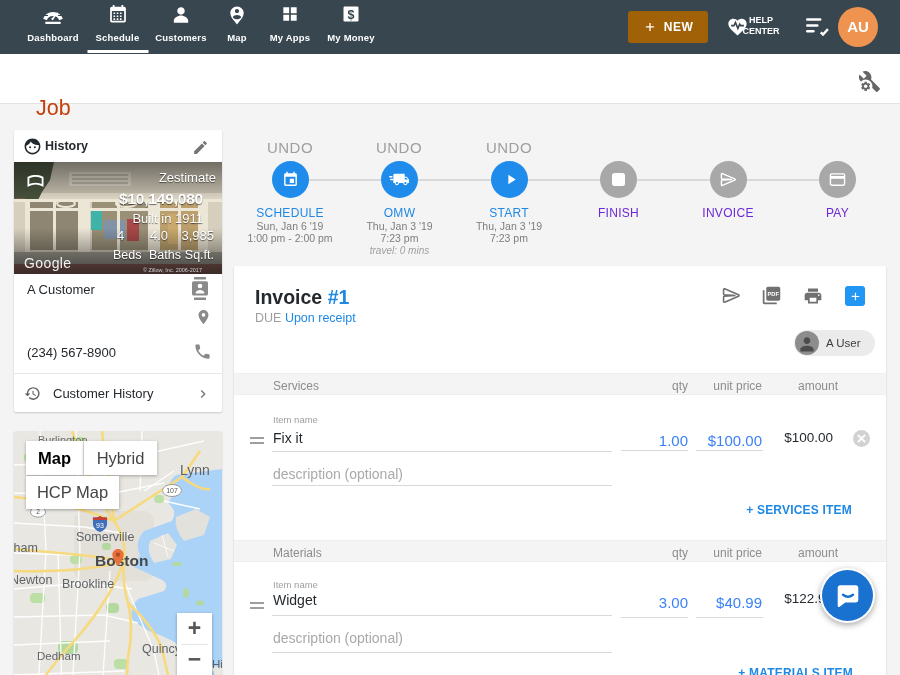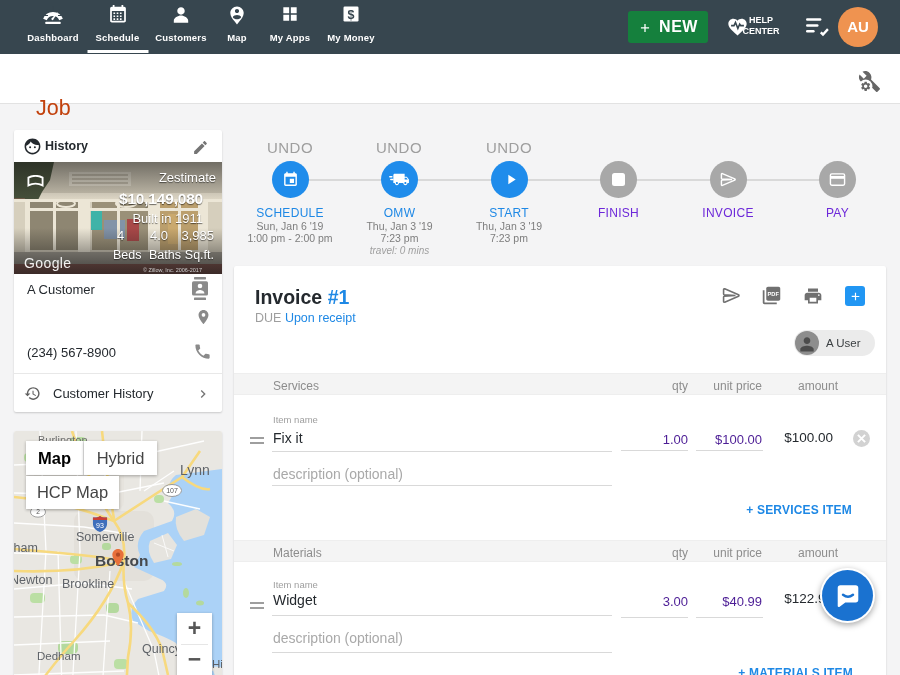--- a/index.html
+++ b/index.html
@@ -4,21 +4,21 @@
 <style>
 * { margin:0; padding:0; box-sizing:border-box; }
 html,body { width:900px; height:675px; overflow:hidden; font-family:"Liberation Sans",sans-serif; background:#f4f4f5; }
 .abs { position:absolute; }
 
 #nav { position:absolute; left:0; top:0; width:900px; height:54px; background:#37464f; }
 .tab { position:absolute; top:0; height:54px; text-align:center; color:#fff; }
 .tab .ticon { position:absolute; top:4px; left:50%; transform:translateX(-50%); }
 .tab .tlabel { position:absolute; top:32px; width:100px; left:50%; transform:translateX(-50%); font-size:9.5px; font-weight:bold; color:#fff; letter-spacing:.2px; }
 .tab.active:after { content:""; position:absolute; left:50%; transform:translateX(-50%); bottom:1px; width:61px; height:3px; background:#fff; }
-#newbtn { position:absolute; left:628px; top:11px; width:80px; height:32px; background:#15803d; border-radius:3px; color:#fff; font-size:16px; font-weight:bold; text-align:center; line-height:32px; letter-spacing:.5px; }
+#newbtn { position:absolute; left:628px; top:11px; width:80px; height:32px; background:#a16207; border-radius:3px; color:#fff; font-size:12px; font-weight:bold; text-align:center; line-height:32px; letter-spacing:.5px; }
 #helpcenter { position:absolute; left:733px; top:15px; width:56px; text-align:center; color:#fff; font-size:9px; font-weight:bold; line-height:10.5px; }
 #avatar { position:absolute; left:838px; top:7px; width:40px; height:40px; border-radius:50%; background:#ef9350; color:#fff; font-size:15px; font-weight:bold; text-align:center; line-height:40px; }
 
 #jobbar { position:absolute; left:0; top:54px; width:900px; height:50px; background:#fff; border-bottom:1px solid #e2e2e2; }
 #jobbar h1 { position:absolute; left:36px; top:14px; font-size:21.5px; font-weight:normal; color:#c2410c;margin-top:28px; }
 
 .card { position:absolute; background:#fff; border-radius:2px; box-shadow:0 1px 2px rgba(0,0,0,.18); }
 #custcard { left:14px; top:130px; width:208px; height:282px; }
 #custhead { position:absolute; left:0; top:0; width:208px; height:32px; }
 #custhead .ttl { position:absolute; left:31px; top:9px; font-size:12.5px; font-weight:bold; color:#24292e; }
@@ -52,21 +52,21 @@
 .colq  { position:absolute; width:60px; text-align:right; right:198px; top:5px; }
 .colu  { position:absolute; width:80px; text-align:right; right:124px; top:5px; }
 .cola  { position:absolute; width:80px; text-align:right; right:48px; top:5px; }
 .ilabel { position:absolute; font-size:9.5px; color:#9e9e9e; }
 .ival { position:absolute; font-size:14px; color:#24292e; }
 .iline { position:absolute; height:1px; background:#d9d9d9; }
 .drag { position:absolute; width:14px; height:7px; border-top:2px solid #9e9e9e; border-bottom:2px solid #9e9e9e; }
 .desc { position:absolute; font-size:14px; color:#a9a9a9; }
 .addlink { position:absolute; font-size:12px; font-weight:bold; color:#1e88e5; letter-spacing:.2px; }
 .amountv { position:absolute; width:90px; text-align:right; font-size:13.5px; color:#24292e; }
-.qv { position:absolute; width:70px; text-align:right; font-size:13px; color:#4c1d95; }
+.qv { position:absolute; width:70px; text-align:right; font-size:15px; color:#3b82f6; }
 
 #chat { position:absolute; left:820px; top:568px; width:55px; height:55px; border-radius:50%; background:#fff; box-shadow:0 2px 6px rgba(0,0,0,.35); }
 #chat .inner { position:absolute; left:2px; top:2px; width:51px; height:51px; border-radius:50%; background:#1a72d0; }
 </style>
 </head>
 <body>
 
 <div id="nav">
   <div class="tab" style="left:13px;width:80px;">
     <svg class="ticon" width="23" height="23" viewBox="0 0 24 24">

